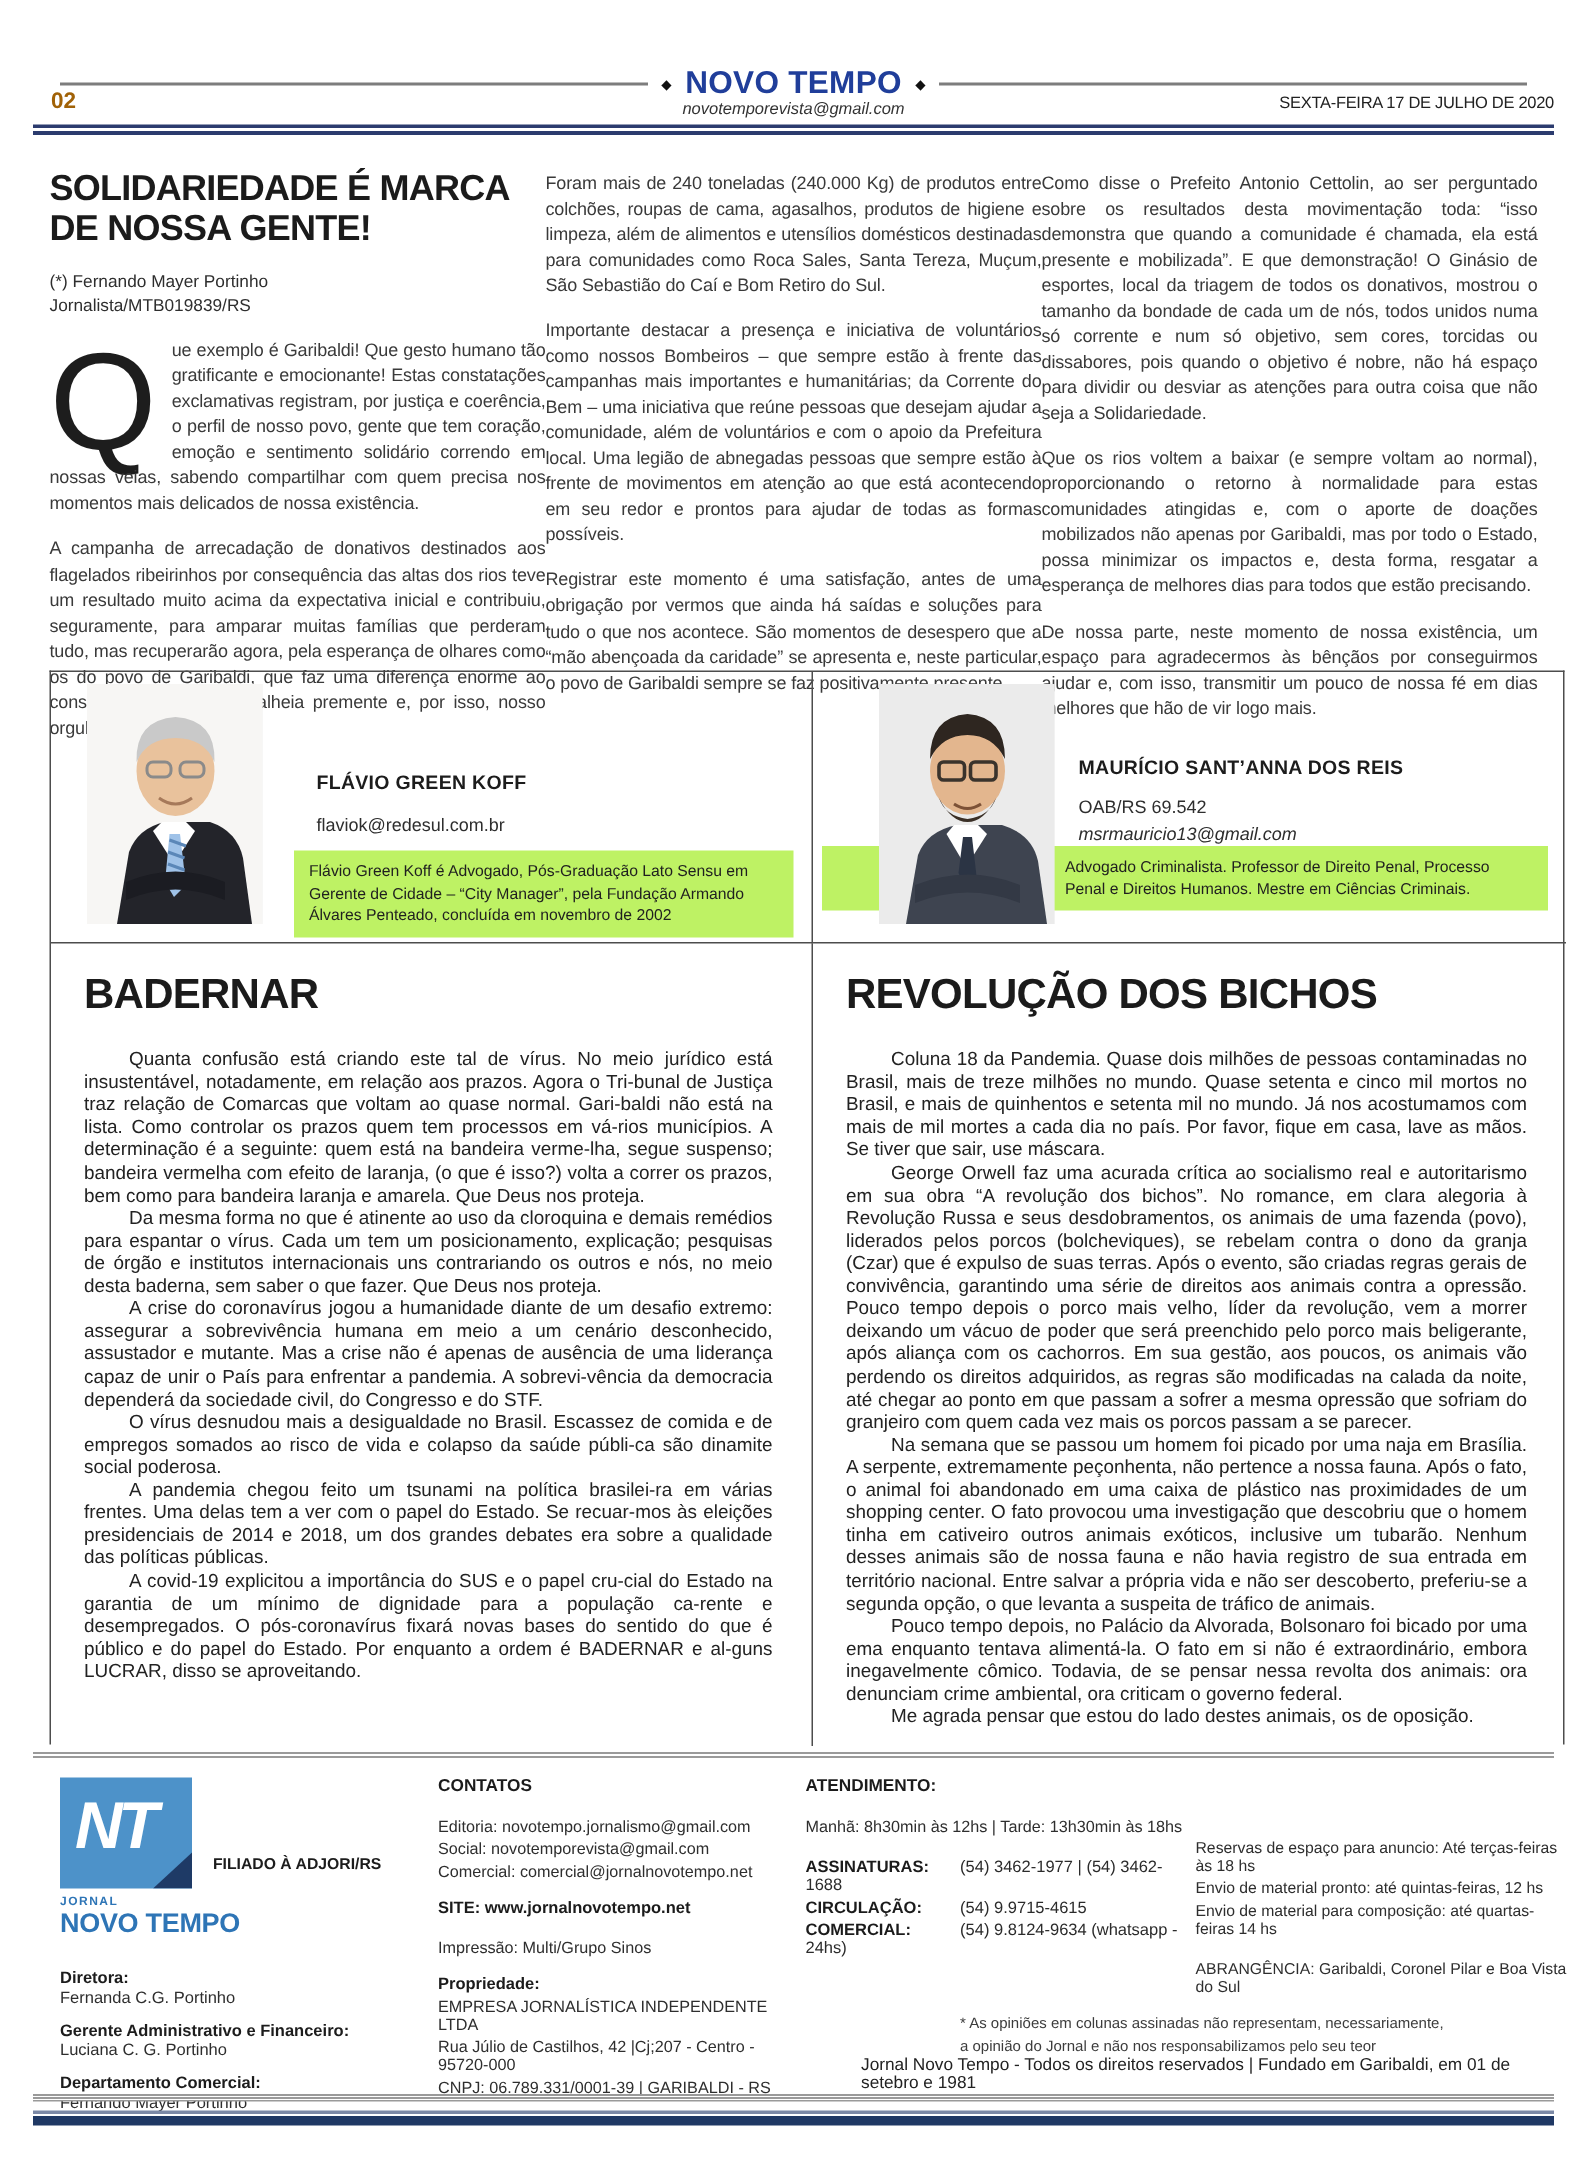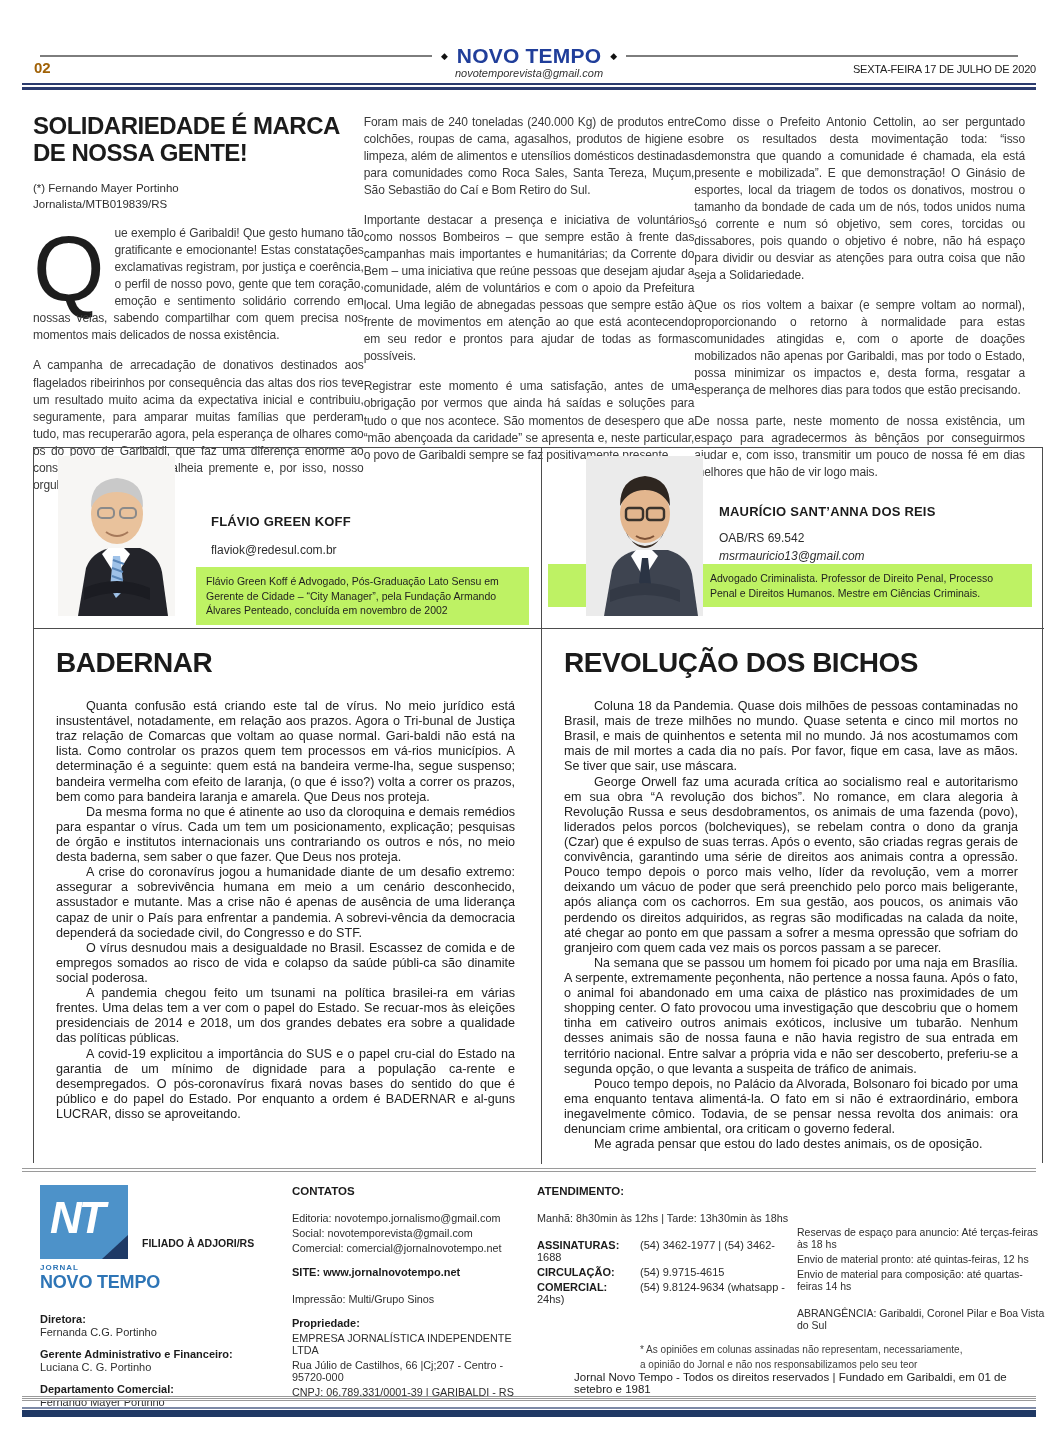--- a/index.html
+++ b/index.html
@@ -240,21 +240,21 @@
     <div class="fline">Editoria: novotempo.jornalismo@gmail.com</div>
     <div class="fline">Social: novotemporevista@gmail.com</div>
     <div class="fline">Comercial: comercial@jornalnovotempo.net</div>
     <div class="fgap"></div>
     <div class="fstrong">SITE: www.jornalnovotempo.net</div>
     <div class="fgap"></div>
     <div class="fline">Impressão: Multi/Grupo Sinos</div>
     <div class="fgap"></div>
     <div class="fstrong">Propriedade:</div>
     <div class="fline">EMPRESA JORNALÍSTICA INDEPENDENTE LTDA</div>
-    <div class="fline">Rua Júlio de Castilhos, 66 |Cj;207 - Centro - 95720-000</div>
+    <div class="fline">Rua Júlio de Castilhos, 42 |Cj;207 - Centro - 95720-000</div>
     <div class="fline">CNPJ: 06.789.331/0001-39 | GARIBALDI - RS</div>
   </div>
 
   <div class="fcol fcolC">
     <div class="fheading">ATENDIMENTO:</div>
     <div class="fgap"></div>
     <div class="fline">Manhã: 8h30min às 12hs | Tarde: 13h30min às 18hs</div>
     <div class="fgap"></div>
     <div class="phone-row">
       <span class="plabel">ASSINATURAS:</span>

